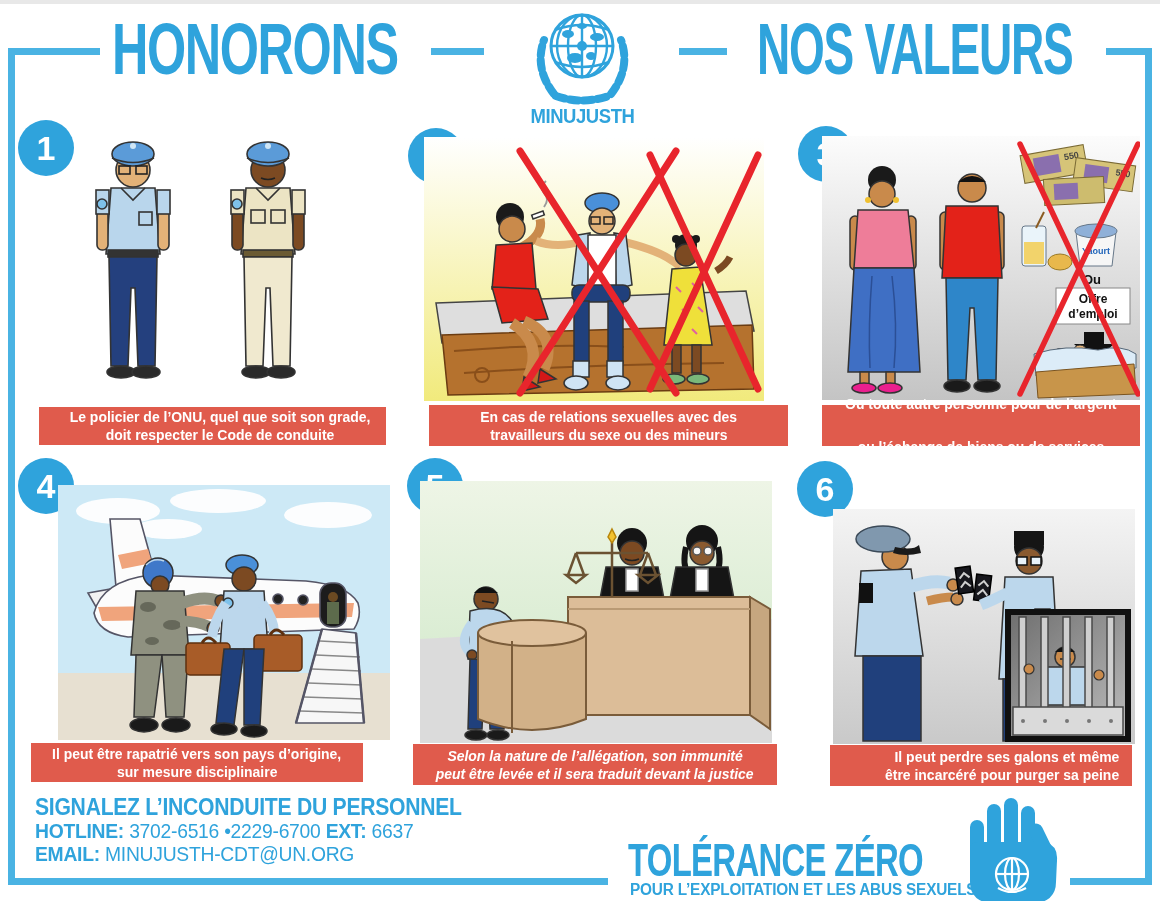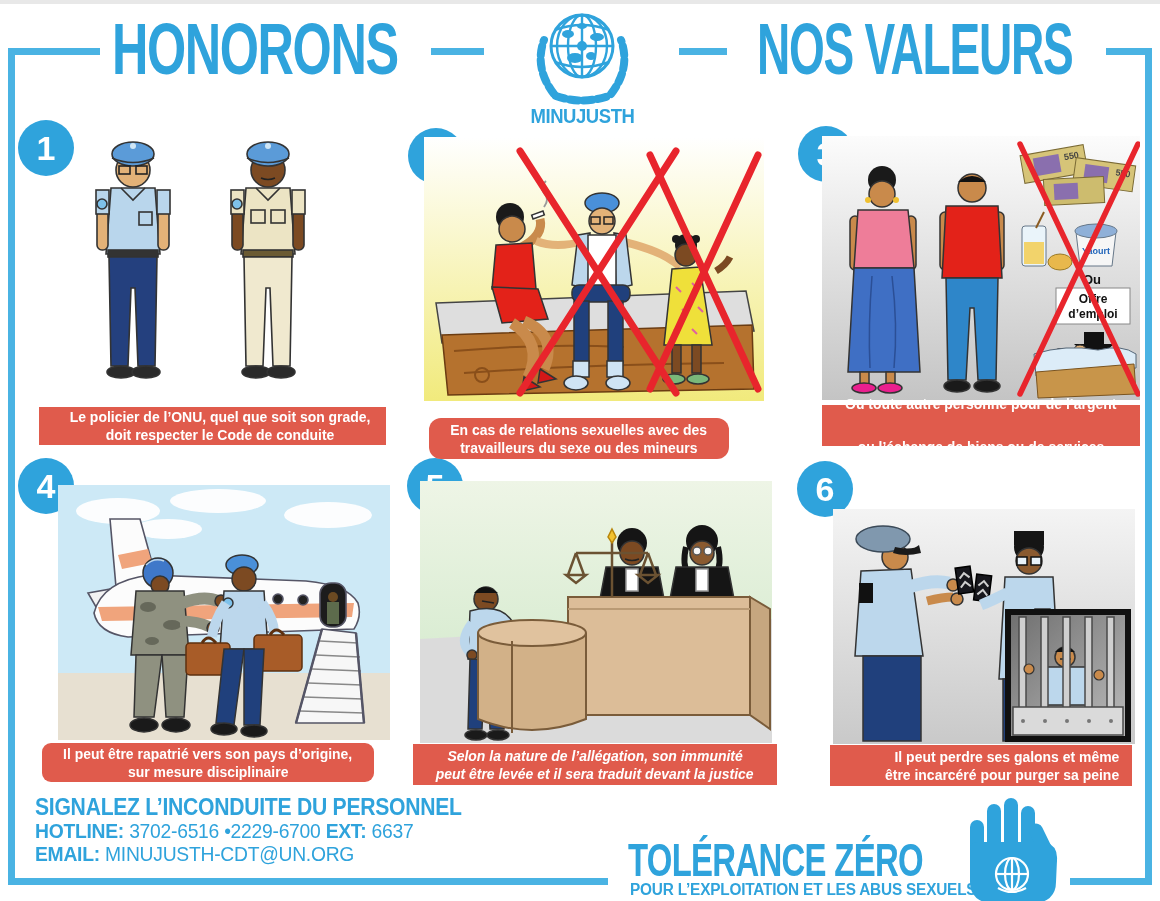--- a/index.html
+++ b/index.html
@@ -453,29 +453,29 @@
       <circle cx="278" cy="212" r="2" fill="#777"></circle>
       <circle cx="196" cy="160" r="5" fill="#c98a4b" stroke="#333" stroke-width="1.2"></circle>
       <circle cx="266" cy="166" r="5" fill="#c98a4b" stroke="#333" stroke-width="1.2"></circle>
     </g>
   </svg>
 
   <div class="caption" style="left:39px;top:403px;width:332px;height:38px;padding-left:15px;">
     <span class="ln">Le policier de l’ONU, quel que soit son grade,</span>
     <span class="ln">doit respecter le Code de conduite</span>
   </div>
-  <div class="caption" style="left:429px;top:414px;width:300px;height:41px;border-radius:12px;">
+  <div class="caption" style="left:429px;top:401px;width:359px;height:41px;">
     <span class="ln">En cas de relations sexuelles avec des</span>
     <span class="ln">travailleurs du sexe ou des mineurs</span>
   </div>
   <div class="caption" style="left:822px;top:401px;width:318px;height:41px;gap:25px;">
     <span class="ln">Ou toute autre personne pour de l’argent</span>
     <span class="ln">ou l’échange de biens ou de services</span>
   </div>
-  <div class="caption" style="left:42px;top:739px;width:332px;height:39px;border-radius:9px;">
+  <div class="caption" style="left:31px;top:739px;width:332px;height:39px;">
     <span class="ln">Il peut être rapatrié vers son pays d’origine,</span>
     <span class="ln">sur mesure disciplinaire</span>
   </div>
   <div class="caption" style="left:413px;top:740px;width:364px;height:41px;font-style:italic;">
     <span class="ln">Selon la nature de l’allégation, son immunité</span>
     <span class="ln">peut être levée et il sera traduit devant la justice</span>
   </div>
   <div class="caption" style="left:830px;top:741px;width:302px;height:41px;align-items:flex-end;">
     <span class="ln">Il peut perdre ses galons et même</span>
     <span class="ln">être incarcéré pour purger sa peine</span>

